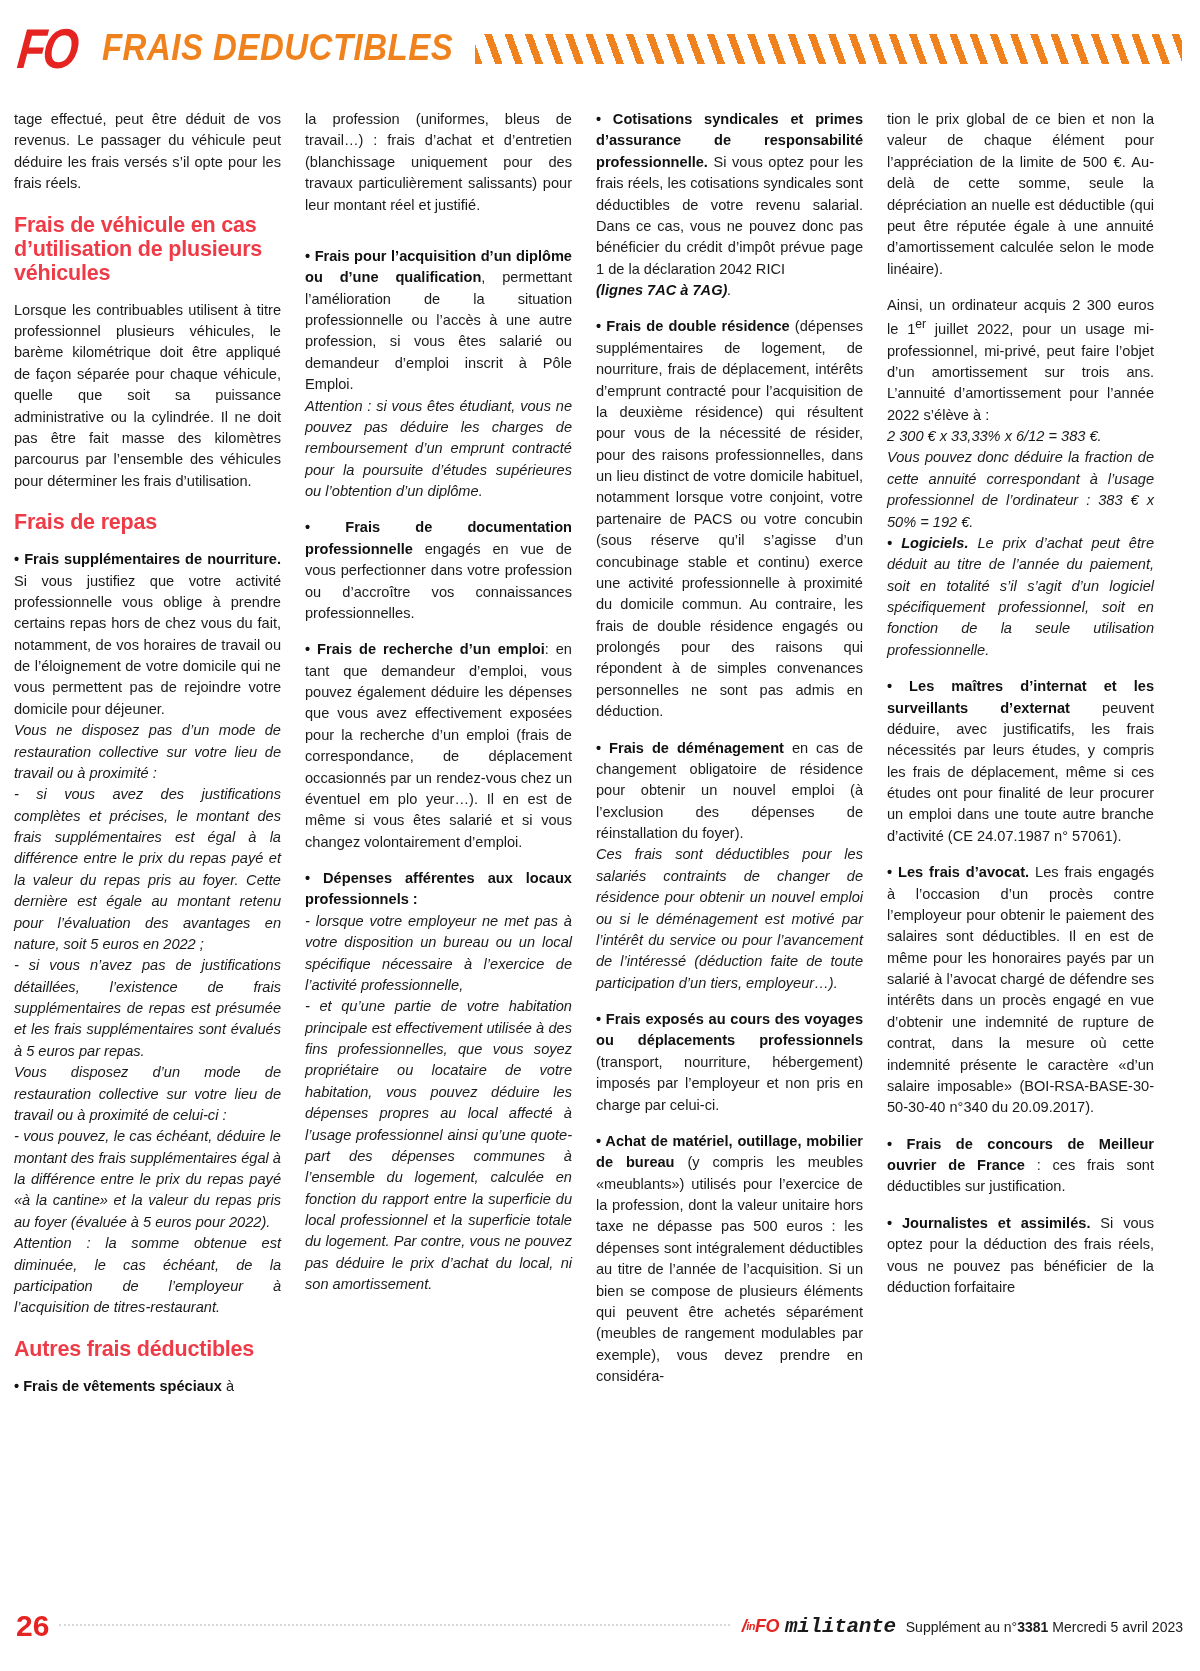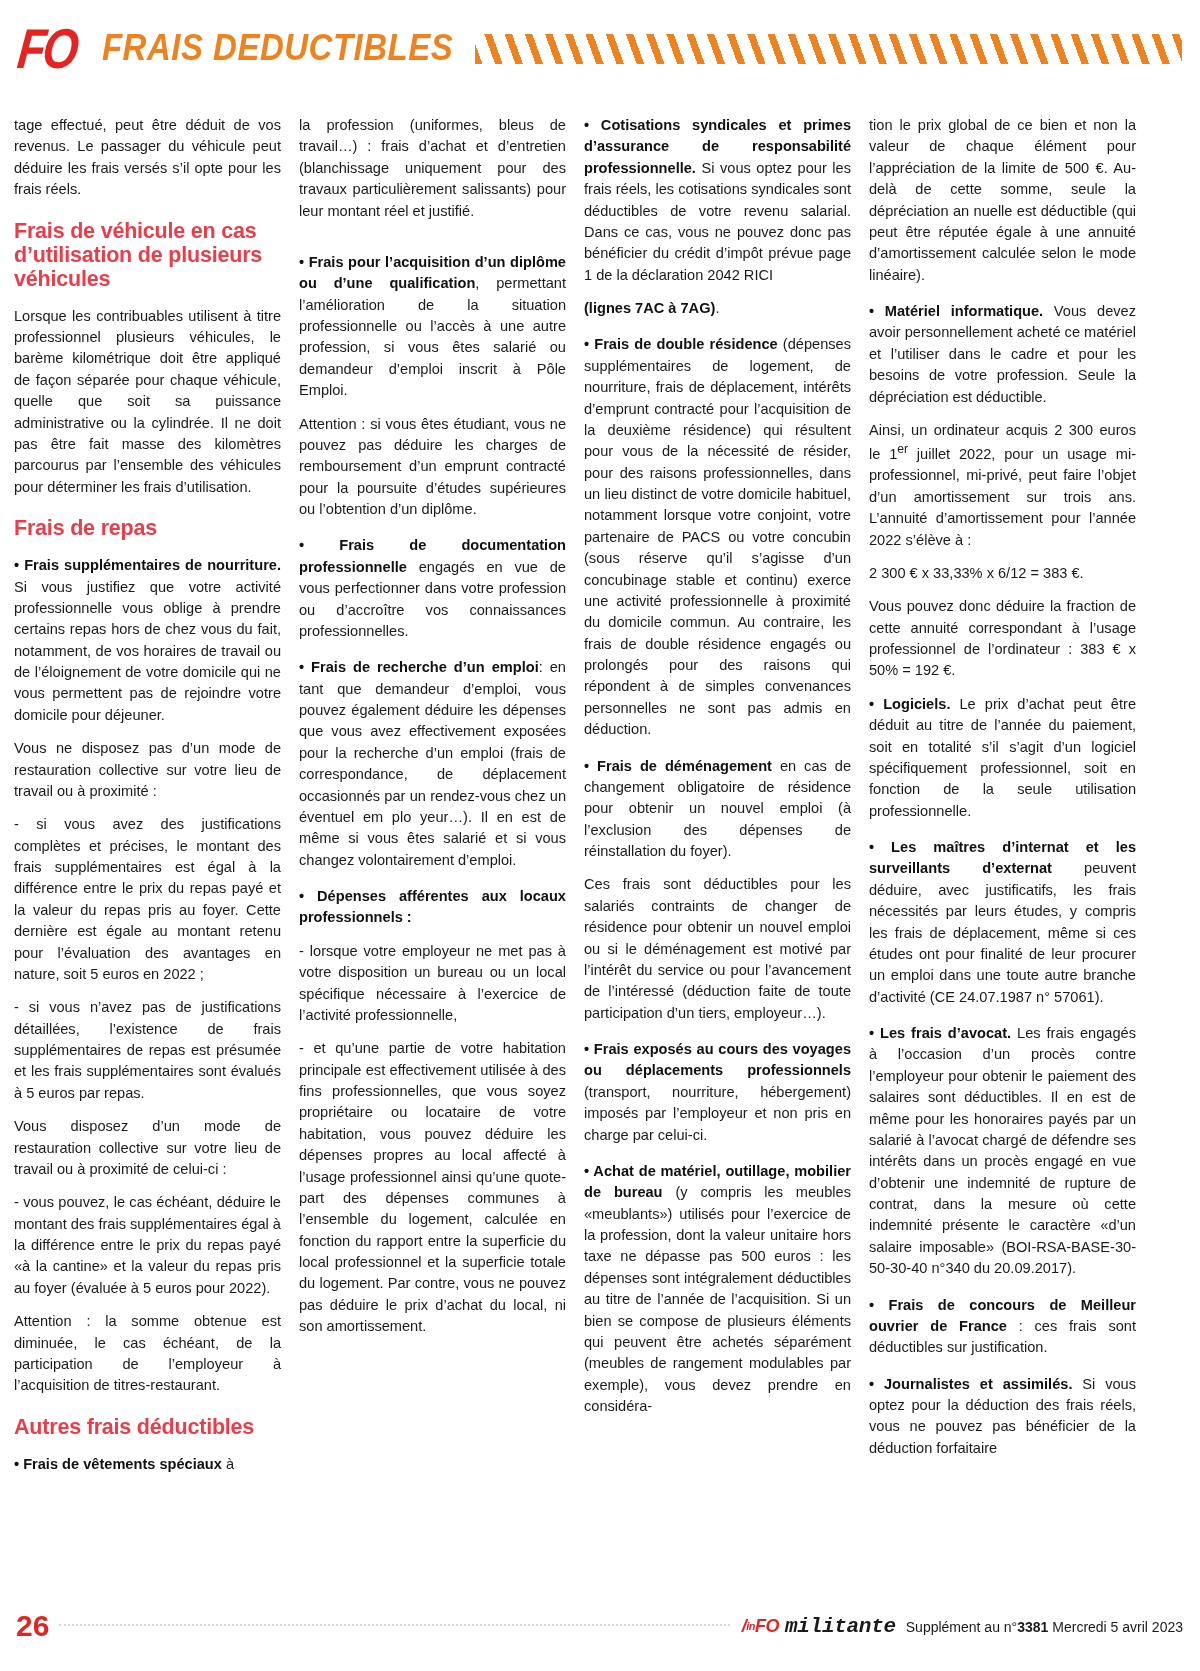--- a/index.html
+++ b/index.html
@@ -57,37 +57,37 @@
     background-image: repeating-linear-gradient(
       70deg,
       #f0821e 0px, #f0821e 7px,
       #ffffff 7px, #ffffff 19px
     );
   }
 
   
   .columns {
     position: absolute;
-    left: 14px; top: 115px;
+    left: 14px; top: 109px;
     width: 1172px;
     height: 1440px;
     display: flex;
-    gap: 18px;
+    gap: 24px;
   }
   .col {
     width: 267px;
     font-size: 14.6px;
     line-height: 1.465;
     color: #1a1a1a;
     text-align: justify;
     hyphens: manual;
   }
   .col p { margin: 0; }
   .col p.body { text-align: justify; }
-  .col p.body + p.body { margin-top: 12px; }
+  .col p.body + p.body { margin-top: 0; font-style: italic; }
   .para-gap { height: 15px; }
 
   h2.section-head {
     font-family: "Liberation Sans", sans-serif;
     font-weight: bold;
     font-size: 21.5px;
     line-height: 1.12;
     color: #ef3b47;
     margin: 18px 0 15px 0;
     text-align: left;
@@ -206,21 +206,20 @@
         <p class="body"><span class="lead">• Frais de déménagement</span> en cas de changement obligatoire de résidence pour obtenir un nouvel emploi (à l’exclusion des dépenses de réinstallation du foyer).</p>
         <p class="body">Ces frais sont déductibles pour les salariés contraints de changer de résidence pour obtenir un nouvel emploi ou si le déménagement est motivé par l’intérêt du service ou pour l’avancement de l’intéressé (déduction faite de toute participation d’un tiers, employeur…).</p>
         <div class="para-gap"></div>
         <p class="body"><span class="lead">• Frais exposés au cours des voyages ou déplacements professionnels</span> (transport, nourriture, hébergement) imposés par l’employeur et non pris en charge par celui-ci.</p>
         <div class="para-gap"></div>
         <p class="body"><span class="lead">• Achat de matériel, outillage, mobilier de bureau</span> (y compris les meubles «meublants») utilisés pour l’exercice de la profession, dont la valeur unitaire hors taxe ne dépasse pas 500 euros : les dépenses sont intégralement déductibles au titre de l’année de l’acquisition. Si un bien se compose de plusieurs éléments qui peuvent être achetés séparément (meubles de rangement modulables par exemple), vous devez prendre en considéra-</p>
       </div>
       <div class="col">
         <p class="body">tion le prix global de ce bien et non la valeur de chaque élément pour l’appréciation de la limite de 500 €. Au-delà de cette somme, seule la dépréciation an nuelle est déductible (qui peut être réputée égale à une annuité d’amortissement calculée selon le mode linéaire).</p>
         <div class="para-gap"></div>
-        <p class="body"><span class="lead">• Matériel informatique.</span> Vous devez avoir personnellement acheté ce matériel et l’utiliser dans le cadre et pour les besoins de votre profession. Seule la dépréciation est déductible.</p>
         <p class="body">Ainsi, un ordinateur acquis 2 300 euros le 1<sup>er</sup> juillet 2022, pour un usage mi-professionnel, mi-privé, peut faire l’objet d’un amortissement sur trois ans. L’annuité d’amortissement pour l’année 2022 s’élève à :</p>
         <p class="body">2 300 € x 33,33% x 6/12 = 383 €.</p>
         <p class="body">Vous pouvez donc déduire la fraction de cette annuité correspondant à l’usage professionnel de l’ordinateur : 383 € x 50% = 192 €.</p>
         <p class="body"><span class="lead">• Logiciels.</span> Le prix d’achat peut être déduit au titre de l’année du paiement, soit en totalité s’il s’agit d’un logiciel spécifiquement professionnel, soit en fonction de la seule utilisation professionnelle.</p>
         <div class="para-gap"></div>
         <p class="body"><span class="lead">• Les maîtres d’internat et les surveillants d’externat</span> peuvent déduire, avec justificatifs, les frais nécessités par leurs études, y compris les frais de déplacement, même si ces études ont pour finalité de leur procurer un emploi dans une toute autre branche d’activité (CE 24.07.1987 n° 57061).</p>
         <div class="para-gap"></div>
         <p class="body"><span class="lead">• Les frais d’avocat.</span> Les frais engagés à l’occasion d’un procès contre l’employeur pour obtenir le paiement des salaires sont déductibles. Il en est de même pour les honoraires payés par un salarié à l’avocat chargé de défendre ses intérêts dans un procès engagé en vue d’obtenir une indemnité de rupture de contrat, dans la mesure où cette indemnité présente le caractère «d’un salaire imposable» (BOI-RSA-BASE-30-50-30-40 n°340 du 20.09.2017).</p>
         <div class="para-gap"></div>
         <p class="body"><span class="lead">• Frais de concours de Meilleur ouvrier de France</span> : ces frais sont déductibles sur justification.</p>

